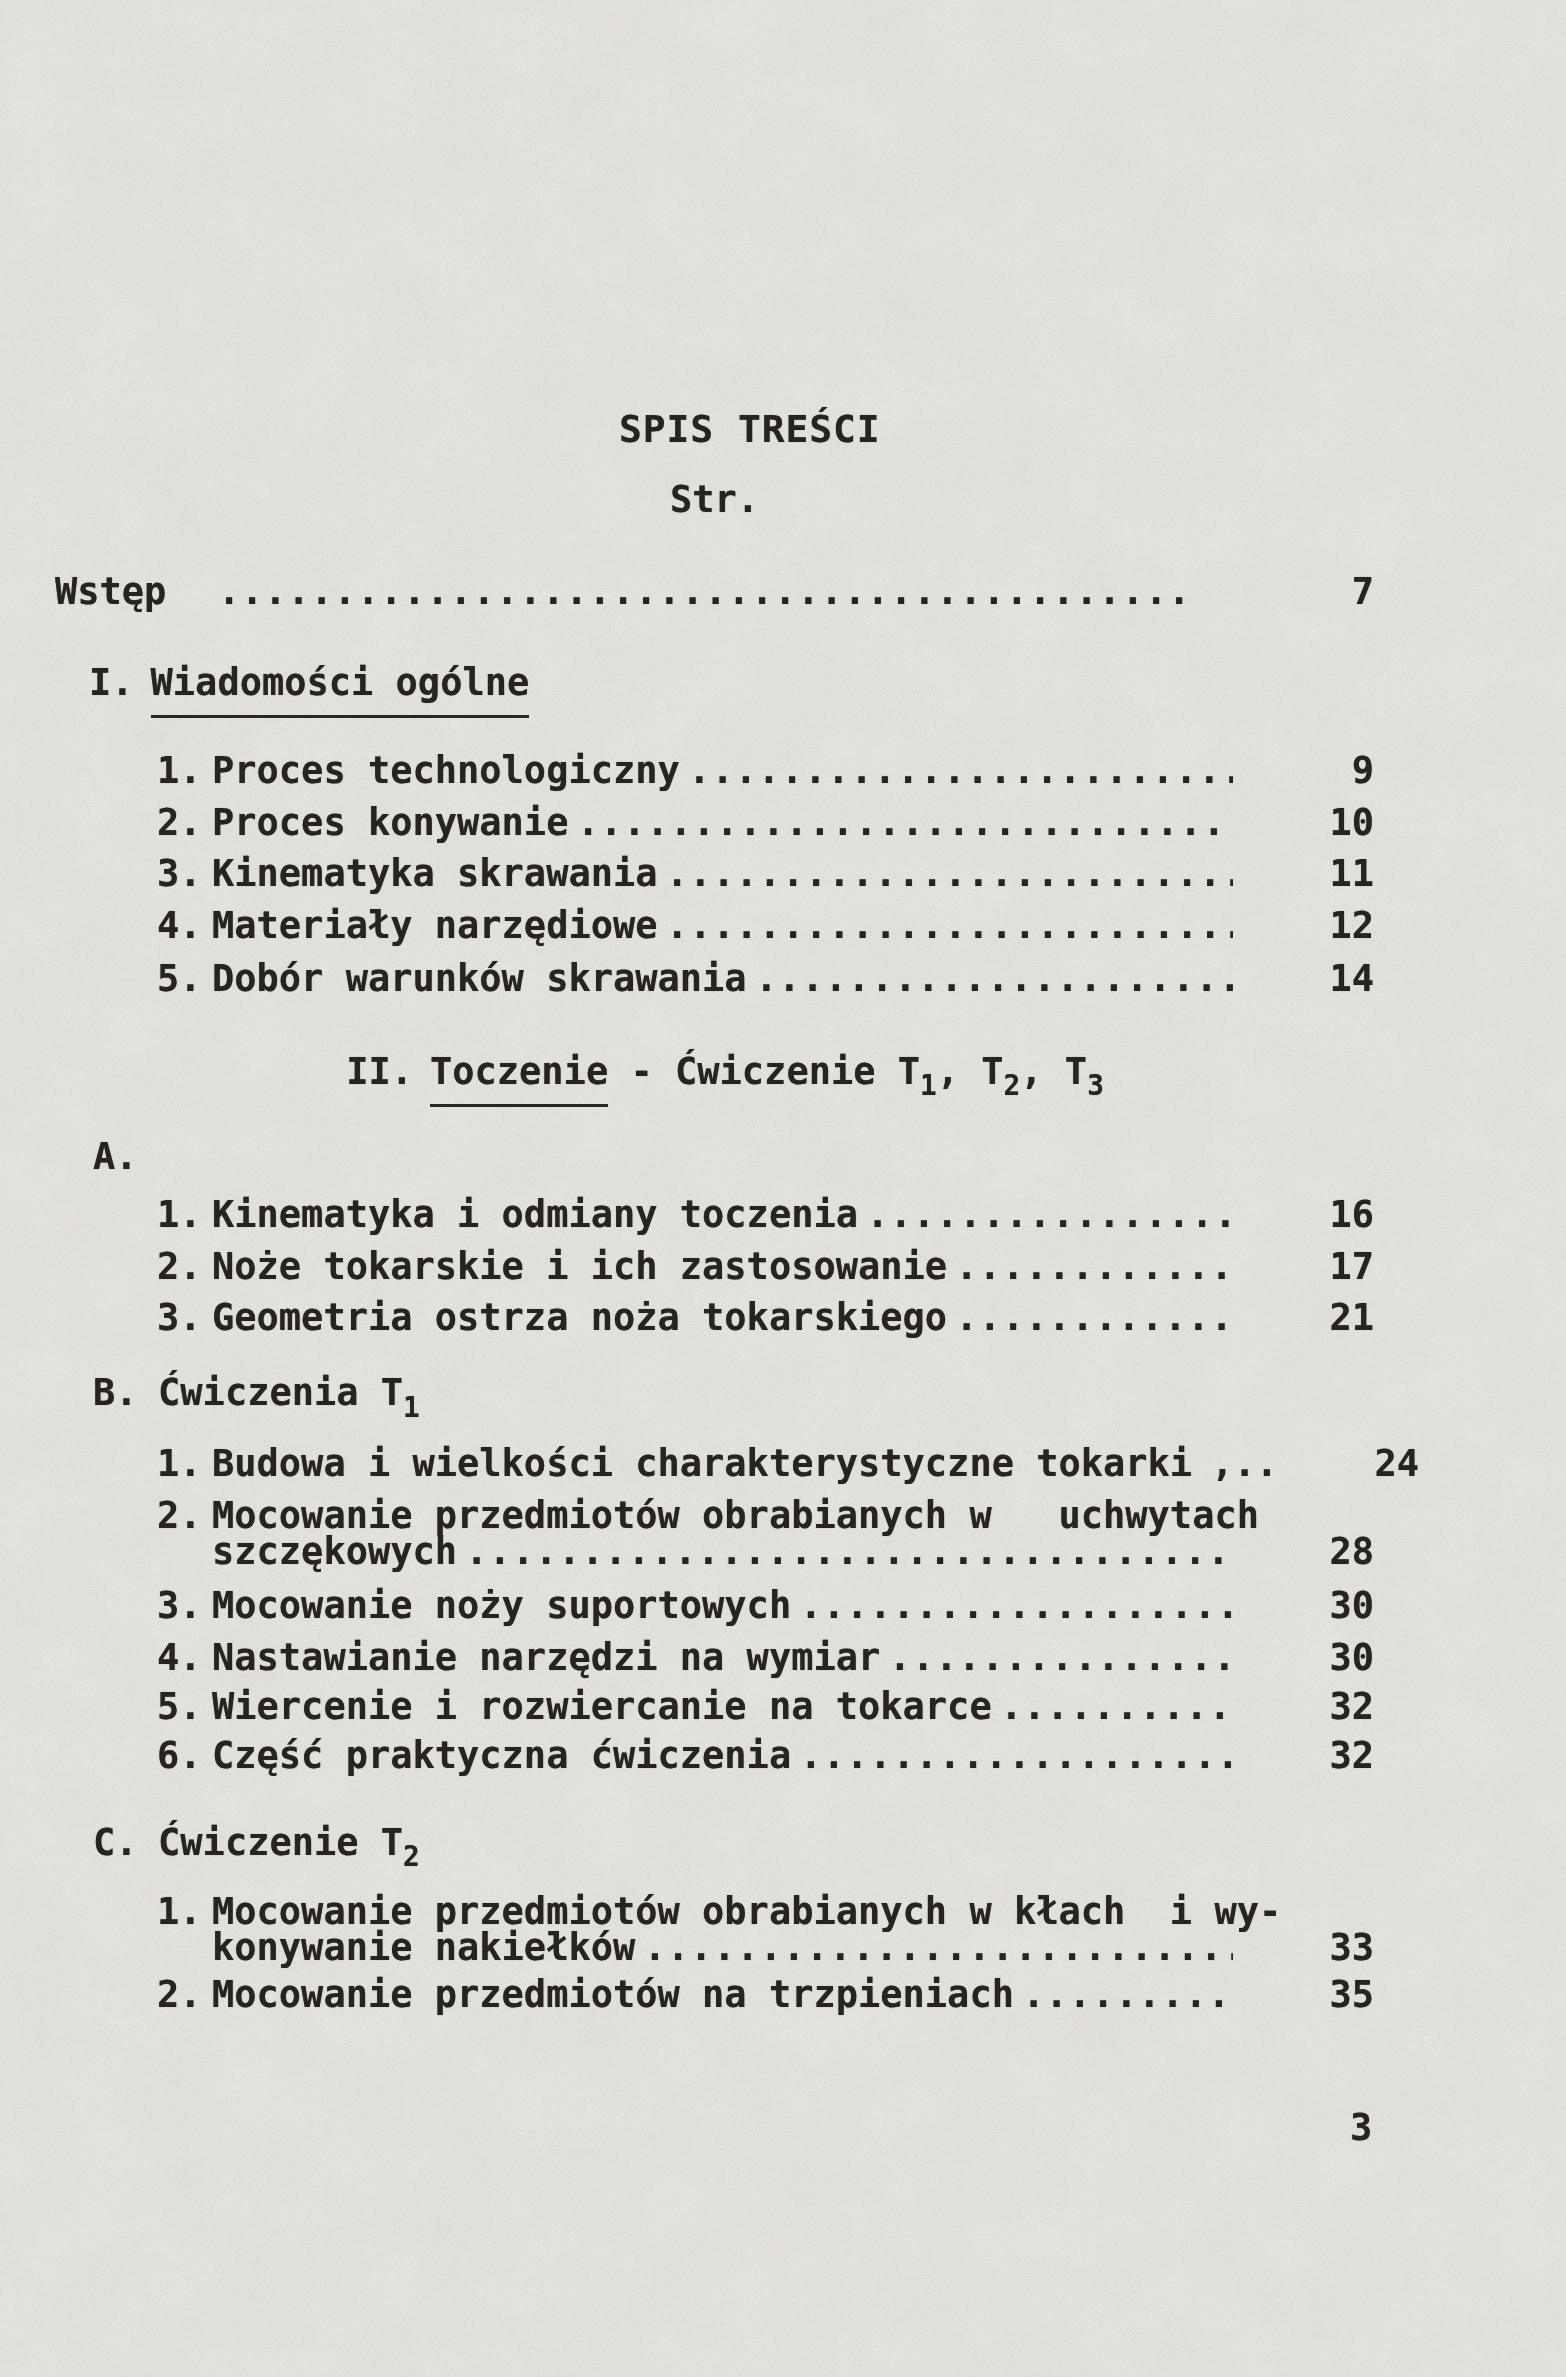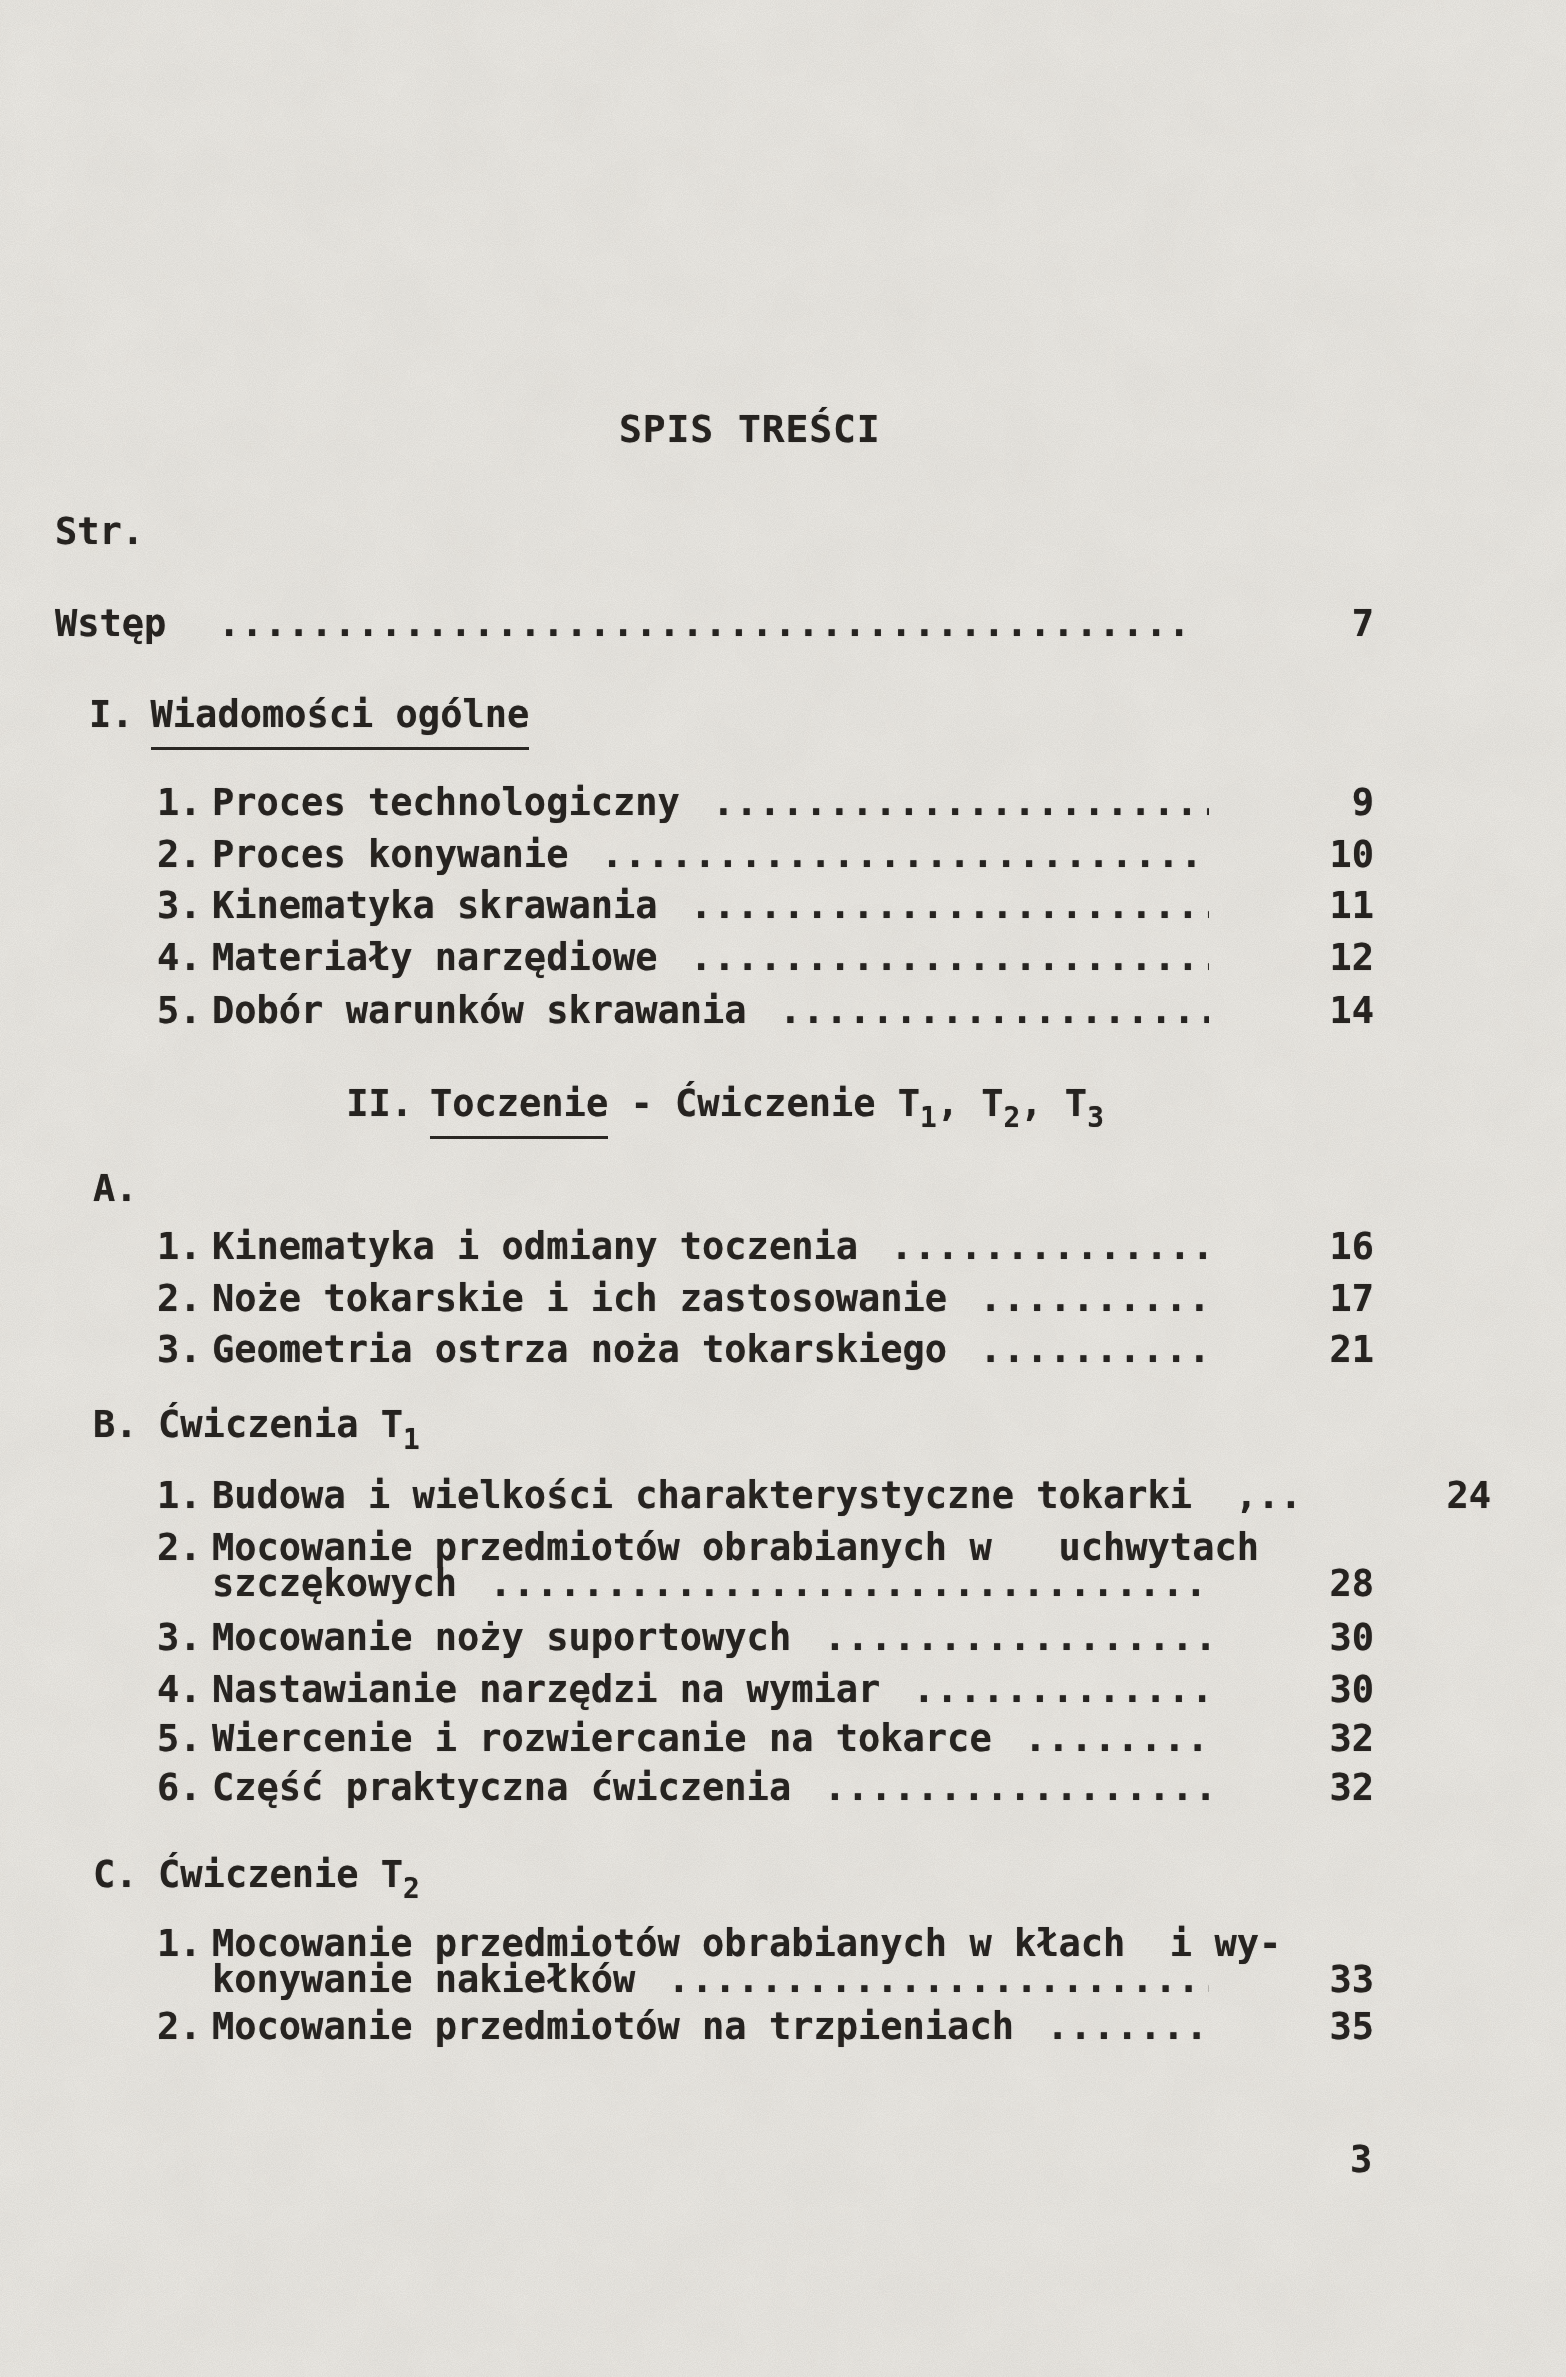--- a/index.html
+++ b/index.html
@@ -11,27 +11,27 @@
     font-family:"DejaVu Sans Mono","Liberation Mono",monospace;
     font-weight:700;
     font-size:37px;
     line-height:32px;
     color:#262320;
     text-shadow:0 0 0.9px rgba(38,35,32,.55);
   }
   .texture{position:absolute;left:0;top:0;width:100%;height:100%;pointer-events:none;}
   .content{position:absolute;left:55px;top:409px;width:1319px;}
   .title{margin:0 0 8px 564px;font-size:38px;line-height:41px;letter-spacing:0.9px;font-weight:700;}
-  .str{margin-top:66px;text-align:left;}
+  .str{margin-top:34px;text-align:center;}
   .pnum{margin-top:101px;text-align:right;padding-right:1.7px;}
 
   .row{display:flex;align-items:baseline;margin-top:19.6px;}
   .row .num{flex:0 0 55px;white-space:pre;}
   .body{flex:1 1 auto;min-width:0;}
-  .line{display:flex;align-items:flex-end;gap:24px;}
+  .line{display:flex;align-items:flex-end;}
   .l2{margin-top:4.3px;}
   .lbl{white-space:pre;}
   .fill{flex:1 1 0;min-width:0;overflow:hidden;white-space:pre;padding-left:8.5px;letter-spacing:0.9px;}
   .pg{flex:0 0 141px;text-align:right;white-space:pre;}
   .short{white-space:pre;padding-left:19px;}
   .spacer{flex:1 1 0;}
 
   .r-top{margin-left:0;gap:43px;}
   .sec1{margin-left:34px;}
   .sec2{margin-left:21px;justify-content:center;}

